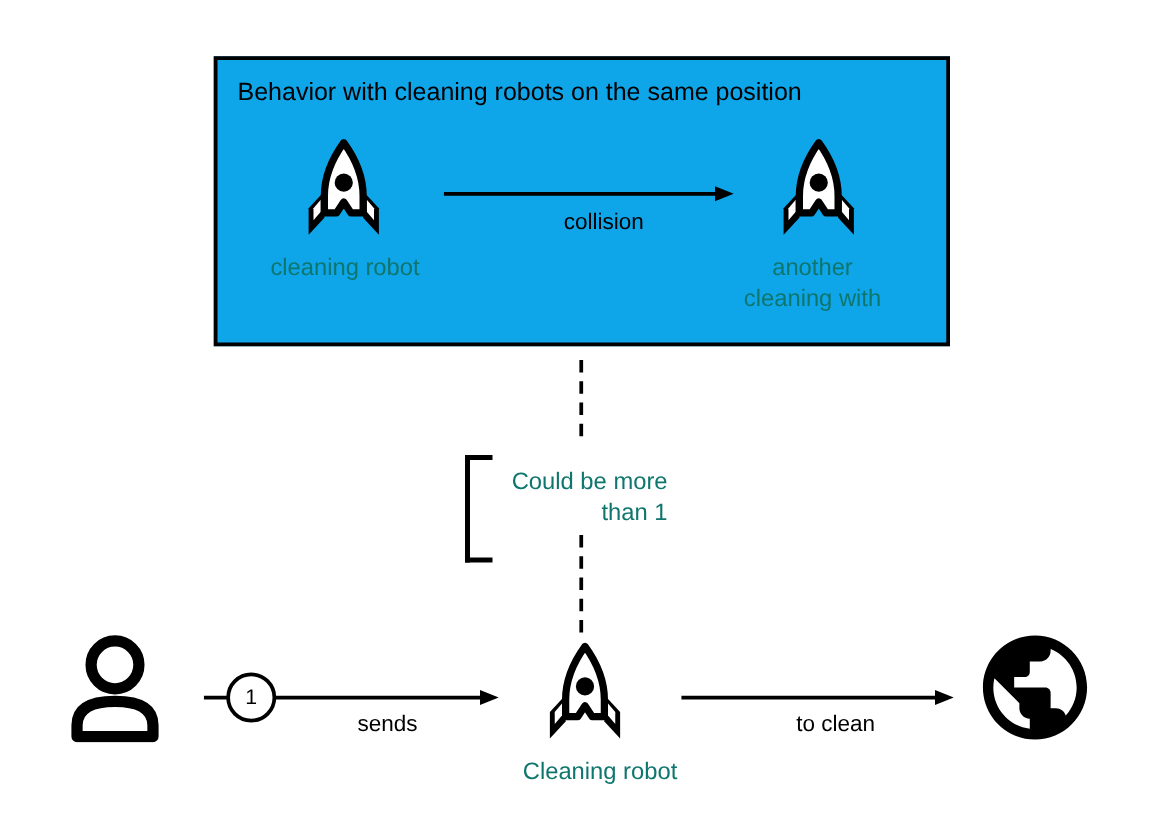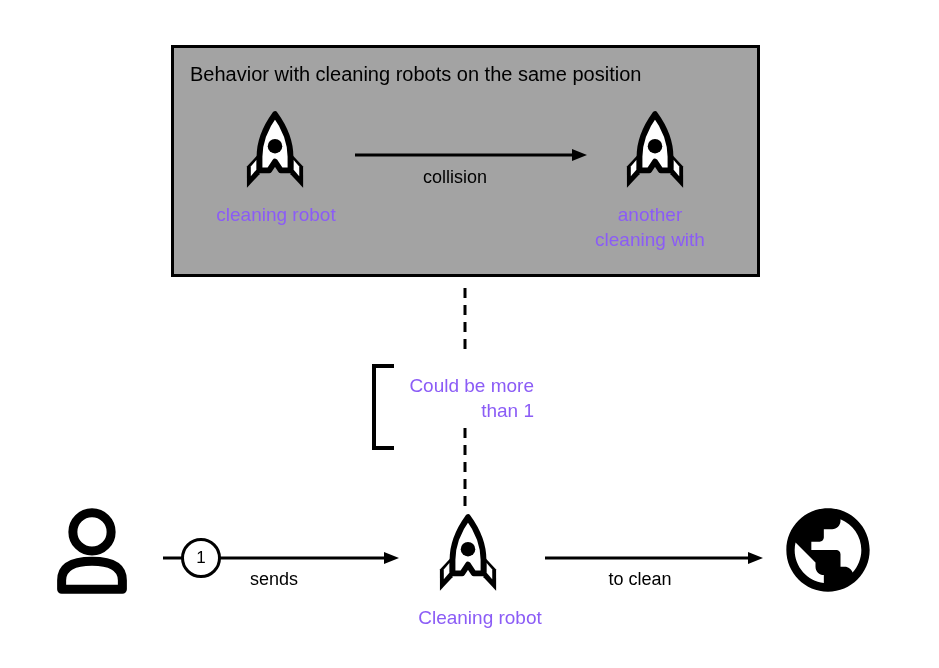--- a/index.html
+++ b/index.html
@@ -2,26 +2,26 @@
 <html><head>
 <meta charset="utf-8">
 <style>
   html,body{margin:0;padding:0;background:#ffffff;}
   #canvas{
     position:relative;width:939px;height:668px;background:#ffffff;
     font-family:"Liberation Sans",sans-serif;color:#000000;overflow:hidden;
   }
   .abs{position:absolute;}
   .label{
-    font-size:19px;line-height:1.3;text-align:center;white-space:pre-line;color:#8b5cf6;
+    font-size:19px;line-height:1.3;text-align:center;white-space:pre-line;color:#0f766e;
   }
-  .edge-label{font-size:18px;text-align:center;color:#000;}
+  .edge-label{font-size:18px;text-align:right;color:#000;}
   #behavior-box{
     left:171px;top:45px;width:583px;height:226px;
-    border:3px solid #000;background:#a3a3a3;box-sizing:content-box;
+    border:3px solid #000;background:#0ea5e9;box-sizing:content-box;
   }
   #box-title{left:16px;top:15px;font-size:20px;color:#000;white-space:nowrap;}
   #bracket{
     left:372px;top:364px;width:18px;height:78px;
     border-left:4px solid #000;border-top:4px solid #000;border-bottom:4px solid #000;
   }
   #badge-1{
     left:181px;top:538px;width:34px;height:34px;border:3px solid #000;border-radius:50%;
     background:#fff;font-size:17px;line-height:34px;text-align:center;z-index:3;
   }

